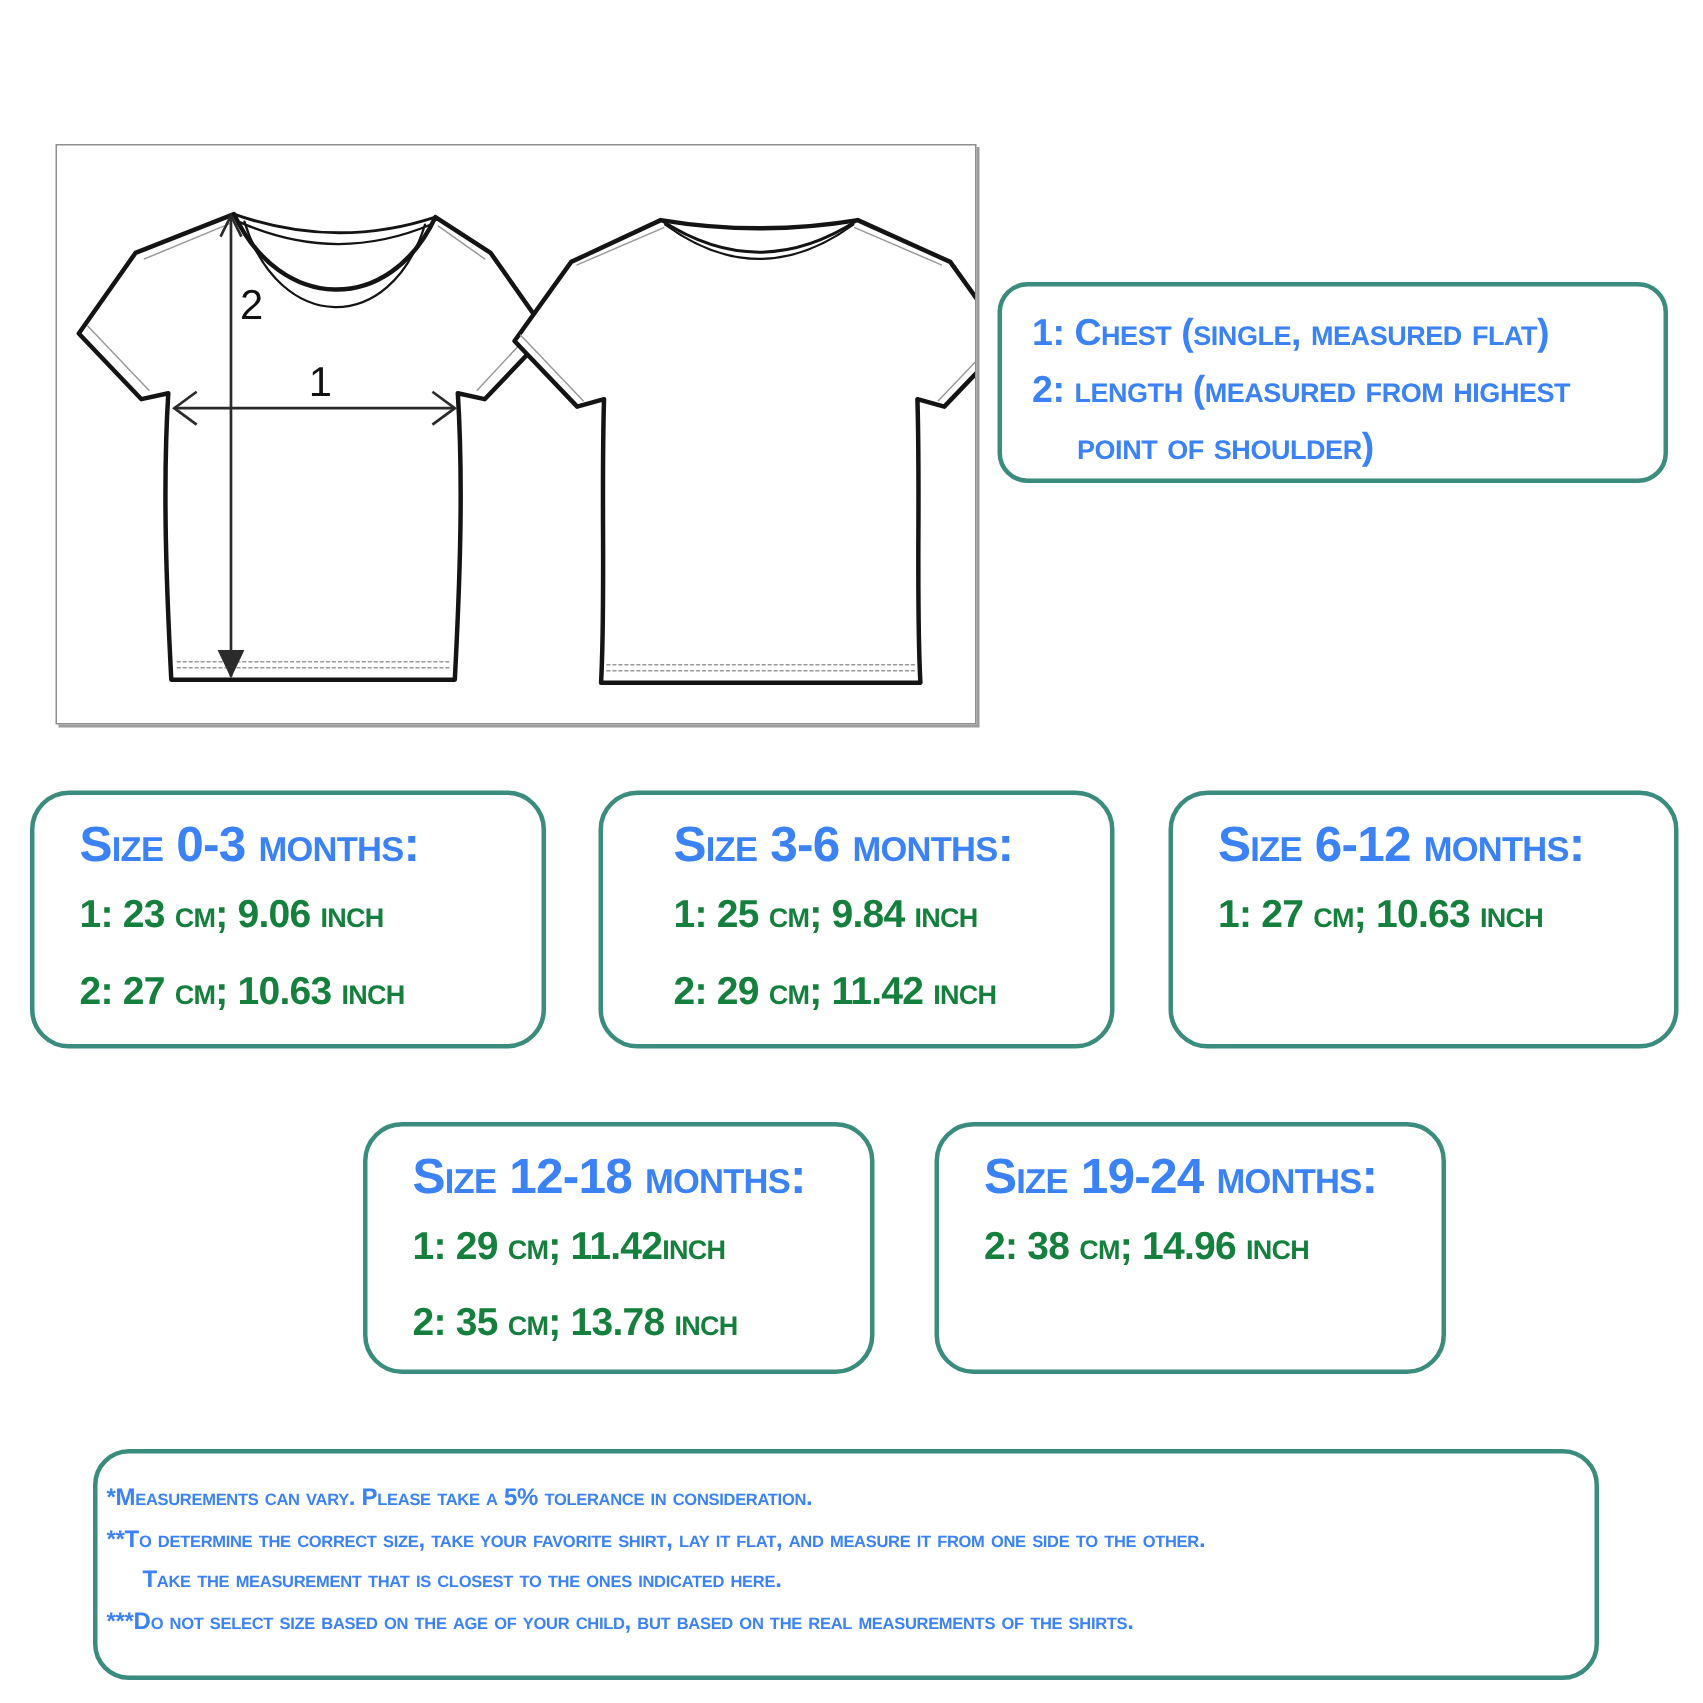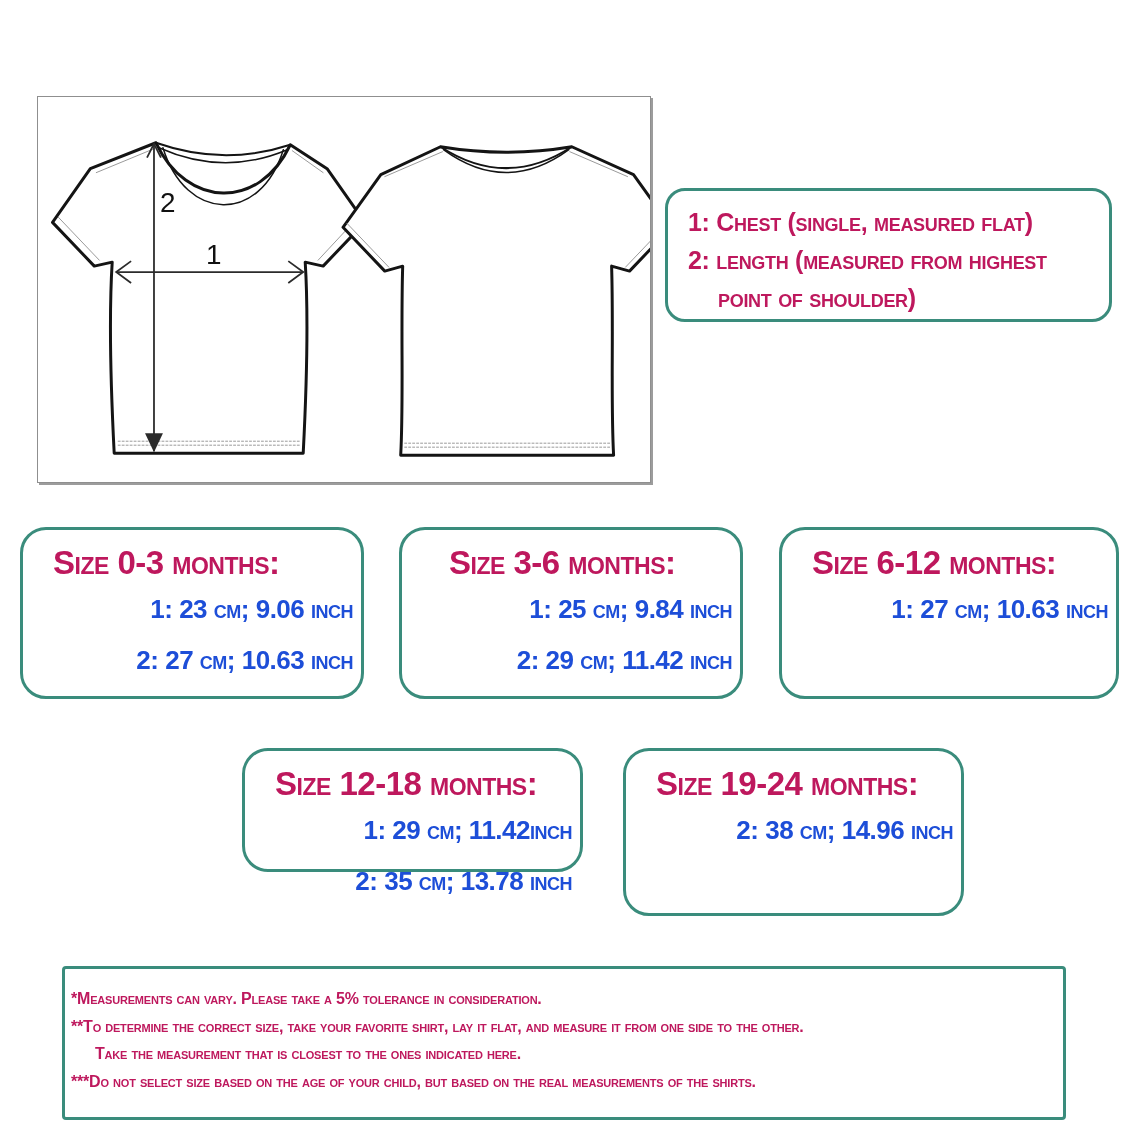--- a/index.html
+++ b/index.html
@@ -5,43 +5,43 @@
   html,body{margin:0;padding:0;}
   body{
     width:1135px;height:1135px;position:relative;background:#ffffff;
     font-family:"Liberation Sans", sans-serif;overflow:hidden;
   }
   
   .tealbox{
     position:absolute;background:#ffffff;border:3.5px solid #3a8c7c;
     border-radius:26px;box-sizing:border-box;
   }
-  .sc{font-variant:small-caps;font-weight:bold;color:#be185d;}
+  .sc{font-variant:small-caps;font-weight:bold;color:#3b82f6;}
   
   .sketch-frame{
     position:absolute;left:37px;top:96px;width:614px;height:387px;
     background:#fff;border:1px solid #8f8f8f;box-shadow:2px 2px 0 #9c9c9c;
     box-sizing:border-box;
   }
   .sketch-frame svg{display:block;width:100%;height:100%;}
   
   .legend-box{left:665px;top:188px;width:447px;height:134px;padding:12px 10px 0 20px;border-radius:20px;}
   .legend-line{font-size:25px;line-height:38px;letter-spacing:-0.3px;white-space:nowrap;}
   .legend-indent{padding-left:30px;}
   
   .size-box{padding:12px 8px 0 30px;}
   .size-title{font-size:33px;line-height:42px;letter-spacing:-0.5px;white-space:nowrap;}
-  .size-row{font-size:26px;line-height:51px;letter-spacing:-0.5px;color:#1d4ed8;white-space:nowrap;text-align:right;}
+  .size-row{font-size:26px;line-height:51px;letter-spacing:-0.5px;color:#15803d;white-space:nowrap;}
   #size-0-3 {left:20px; top:527px;width:344px;height:172px;}
   #size-3-6 {left:399px;top:527px;width:344px;height:172px;padding-left:47px;}
   #size-6-12{left:779px;top:527px;width:340px;height:172px;}
-  #size-12-18{left:242px;top:748px;width:341px;height:124px;}
+  #size-12-18{left:242px;top:748px;width:341px;height:168px;}
   #size-18-24{left:623px;top:748px;width:341px;height:168px;}
   
-  .footer-box{left:62px;top:966px;width:1004px;height:154px;padding:16px 8px 0 6px;border-radius:4px;}
+  .footer-box{left:62px;top:966px;width:1004px;height:154px;padding:16px 8px 0 6px;border-radius:24px;}
   .foot-line{font-size:16px;line-height:27.5px;letter-spacing:-0.2px;white-space:nowrap;}
   .foot-indent{padding-left:24px;}
 </style>
 </head>
 <body>
 
 <div class="sketch-frame">
   <svg viewBox="0 0 614 387">
 
     <g fill="#ffffff" stroke="#141414" stroke-width="3" stroke-linejoin="round" stroke-linecap="round">

